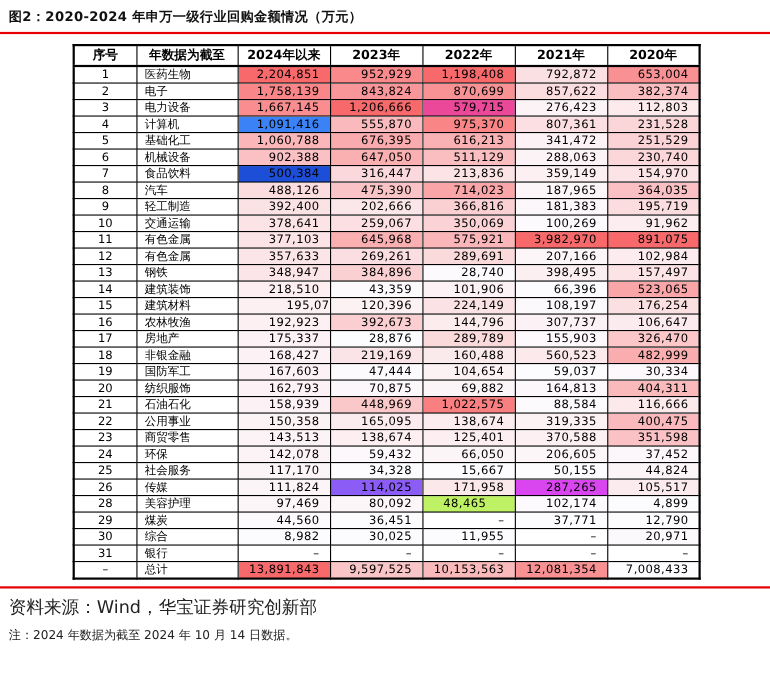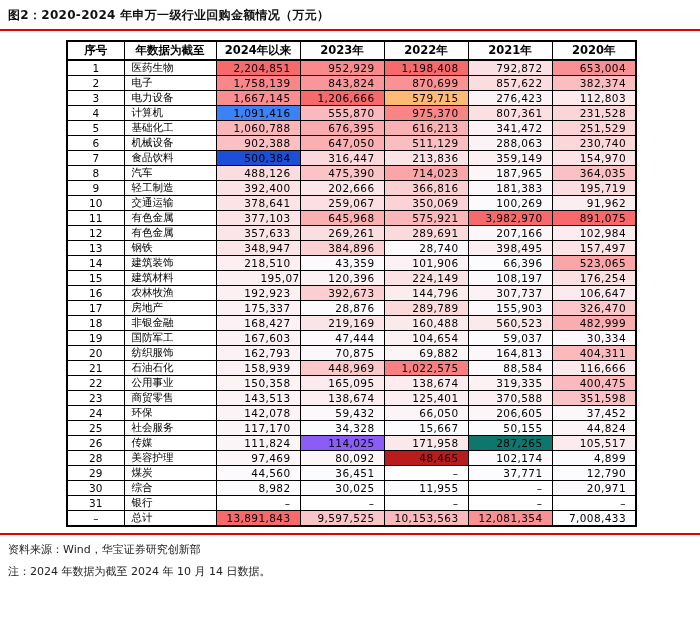--- a/index.html
+++ b/index.html
@@ -22,21 +22,21 @@
     border-collapse:collapse;table-layout:fixed;width:569px;
     border:2px solid #000;font-size:10.5px;
   }
   th,td{border:1px solid #000;overflow:hidden;white-space:nowrap;}
   thead tr{border-bottom:2px solid #000;}
   th{font-weight:bold;font-size:11.5px;height:17px;padding:0 2px;text-align:center;background:#fff;}
   td{height:13.6px;padding:0 2px;}
   td.c-idx{text-align:center;}
   td.c-ind{text-align:left;padding-left:7px;}
   td.c-num{text-align:right;padding-right:9px;letter-spacing:0.4px;}
-  .src{margin:7px 0 0 8px;font-size:11px;color:#222;}
+  .src{margin:7px 0 0 8px;font-size:16px;color:#222;}
   .note{margin:7px 0 0 8px;font-size:11px;color:#222;}
 </style>
 </head>
 <body>
 
 <div class="report">
   <div class="title">图2：2020-2024 年申万一级行业回购金额情况（万元）</div>
   <div class="rule rule-top"></div>
 
   <div class="table-wrap">
@@ -78,21 +78,21 @@
             <td class="c-num" style="background: rgb(249, 150, 153);">843,824</td>
             <td class="c-num" style="background: rgb(249, 146, 148);">870,699</td>
             <td class="c-num" style="background: rgb(251, 221, 224);">857,622</td>
             <td class="c-num" style="background: rgb(250, 189, 192);">382,374</td>
           </tr>
           <tr>
             <td class="c-idx">3</td>
             <td class="c-ind">电力设备</td>
             <td class="c-num" style="background: rgb(249, 141, 143);">1,667,145</td>
             <td class="c-num" style="background: rgb(248, 105, 107);">1,206,666</td>
-            <td class="c-num" style="background: #fdba74;">579,715</td>
+            <td class="c-num" style="background: #ec4899;">579,715</td>
             <td class="c-num" style="background: rgb(252, 243, 246);">276,423</td>
             <td class="c-num" style="background: rgb(252, 234, 237);">112,803</td>
           </tr>
           <tr>
             <td class="c-idx">4</td>
             <td class="c-ind">计算机</td>
             <td class="c-num" style="background: #3b82f6;">1,091,416</td>
             <td class="c-num" style="background: rgb(250, 186, 189);">555,870</td>
             <td class="c-num" style="background: rgb(249, 133, 135);">975,370</td>
             <td class="c-num" style="background: rgb(251, 223, 226);">807,361</td>
@@ -286,29 +286,29 @@
             <td class="c-num" style="background: rgb(252, 252, 255);">15,667</td>
             <td class="c-num" style="background: rgb(252, 252, 255);">50,155</td>
             <td class="c-num" style="background: rgb(252, 245, 248);">44,824</td>
           </tr>
           <tr>
             <td class="c-idx">26</td>
             <td class="c-ind">传媒</td>
             <td class="c-num" style="background: rgb(252, 245, 248);">111,824</td>
             <td class="c-num" style="background: #8b5cf6;">114,025</td>
             <td class="c-num" style="background: rgb(251, 232, 235);">171,958</td>
-            <td class="c-num" style="background: #0f766e;">287,265</td>
+            <td class="c-num" style="background: #d946ef;">287,265</td>
             <td class="c-num" style="background: rgb(252, 235, 238);">105,517</td>
           </tr>
           <tr>
             <td class="c-idx">28</td>
             <td class="c-ind">美容护理</td>
             <td class="c-num" style="background: rgb(252, 246, 249);">97,469</td>
             <td class="c-num" style="background: rgb(252, 246, 249);">80,092</td>
-            <td class="c-num" style="background: #b91c1c;">48,465</td>
+            <td class="c-num" style="background: #bef264; text-align: center;">48,465</td>
             <td class="c-num" style="background: rgb(252, 250, 253);">102,174</td>
             <td class="c-num" style="background: rgb(252, 252, 255);">4,899</td>
           </tr>
           <tr>
             <td class="c-idx">29</td>
             <td class="c-ind">煤炭</td>
             <td class="c-num" style="background: rgb(252, 250, 253);">44,560</td>
             <td class="c-num" style="background: rgb(252, 251, 254);">36,451</td>
             <td class="c-num">–</td>
             <td class="c-num" style="background: rgb(252, 252, 255);">37,771</td>

